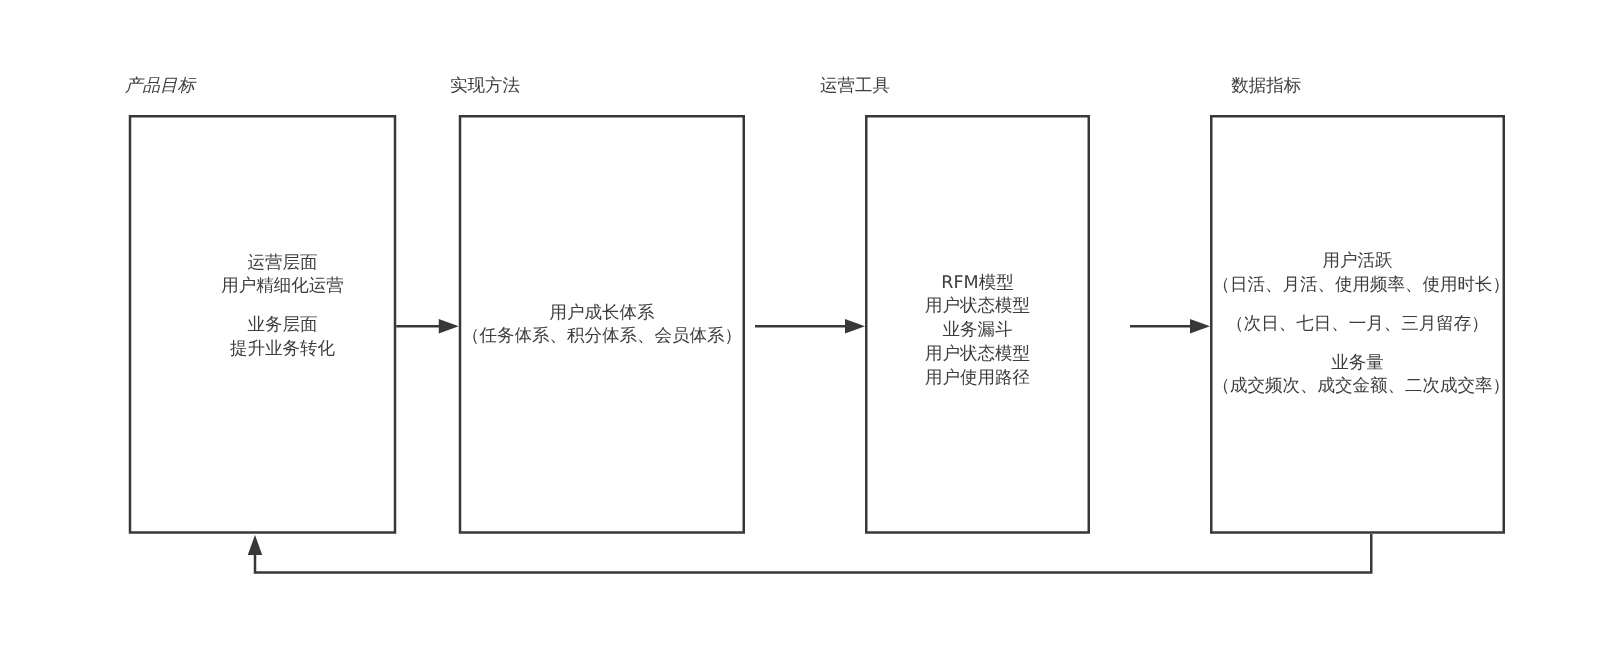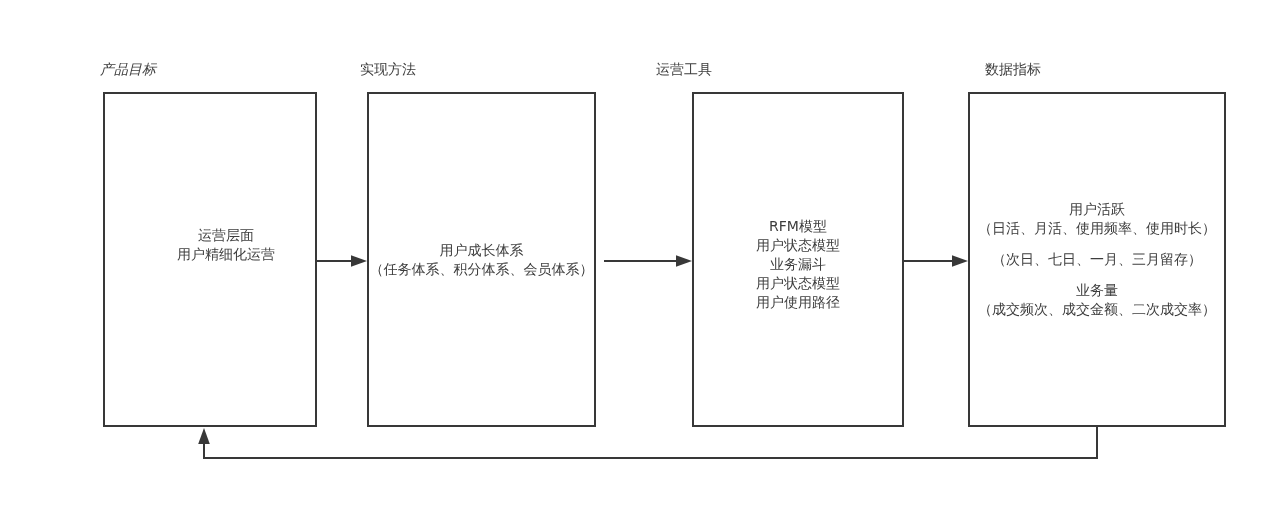--- a/index.html
+++ b/index.html
@@ -58,22 +58,22 @@
     text-align: center;
     white-space: nowrap;
   }
   
   .label-1 { left: 100px; font-style: italic; }
   .label-2 { left: 360px; text-align: right; }
   .label-3 { left: 656px; }
   .label-4 { left: 969px; margin-left: 16px; }
   .box-1 { left: 103px;  width: 214px; padding-bottom: 30px; padding-left: 32px; }
   .box-2 { left: 367px; width: 229px; }
-  .box-3 { left: 692px; width: 212px; padding-top: 10px; }
-  .box-4 { left: 968px; width: 258px; }
+  .box-3 { left: 692px; width: 180px; padding-top: 10px; }
+  .box-4 { left: 968px; width: 236px; }
 </style>
 </head>
 <body>
 
 <div class="canvas">
 
   <svg class="connectors" width="1288" height="520" viewBox="0 0 1288 520">
     <g stroke="currentColor" stroke-width="2" fill="none">
       <line x1="311" y1="261" x2="353" y2="261"></line>
       <line x1="604" y1="261" x2="678" y2="261"></line>
@@ -90,20 +90,24 @@
 
   <div class="column-label label-1">产品目标</div>
   <div class="column-label label-2">实现方法</div>
   <div class="column-label label-3">运营工具</div>
   <div class="column-label label-4">数据指标</div>
 
   <div class="box box-1">
     <div class="group">
       <div class="text-line">运营层面</div>
       <div class="text-line">用户精细化运营</div>
+    </div>
+    <div class="group">
+      <div class="text-line">业务层面</div>
+      <div class="text-line">提升业务转化</div>
     </div>
   </div>
 
   <div class="box box-2">
     <div class="group">
       <div class="text-line">用户成长体系</div>
       <div class="text-line">（任务体系、积分体系、会员体系）</div>
     </div>
   </div>
 

